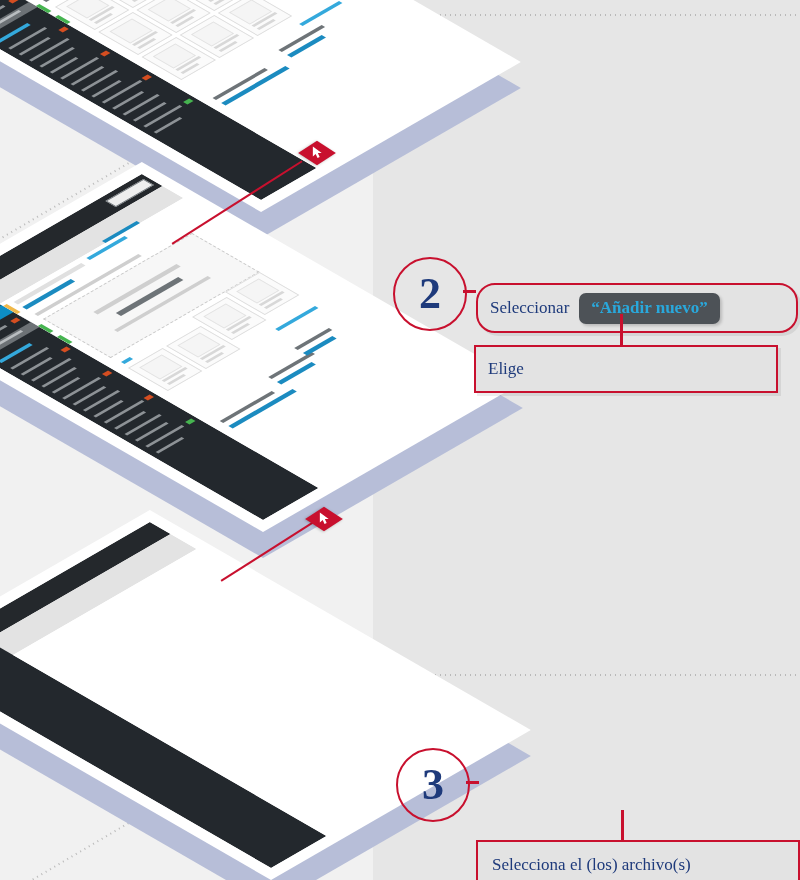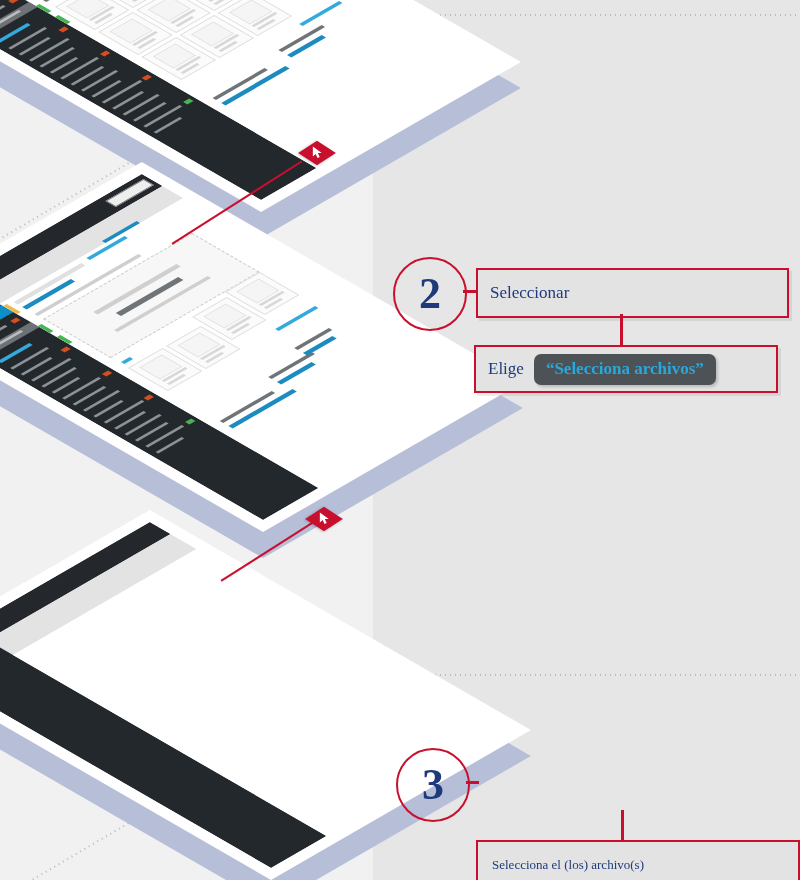--- a/index.html
+++ b/index.html
@@ -323,36 +323,36 @@
           </svg>
       </div>
     </div>
   </div>
 
   <div class="step-circle" style="left:393px;top:257px;width:70px;height:70px;font-size:44px;line-height:1;">
     <span>2</span>
   </div>
   <div class="connector" style="left:463px;top:290px;width:13px;height:3px;"></div>
 
-  <div class="callout" style="left:476px;top:268px;width:292px;height:46px;padding:0 5px 0 12px;">
+  <div class="callout" style="left:476px;top:283px;width:292px;height:46px;padding:0 14px 0 12px;border-radius:19px;">
     <span class="plain" style="font-size:17px;">Seleccionar</span>
+    <span class="chip" style="font-size:17px;padding:5px 12px 6px;margin-left:10px;">“Añadir nuevo”</span>
   </div>
 
   <div class="connector" style="left:620px;top:314px;width:3px;height:31px;"></div>
 
   <div class="callout" style="left:474px;top:345px;width:288px;height:44px;padding:0 0 0 12px;">
     <span class="plain" style="font-size:17px;">Elige</span>
-    <span class="chip" style="font-size:17px;padding:5px 12px 6px;margin-left:10px;">“Selecciona archivos”</span>
   </div>
 
   <div class="step-circle" style="left:396px;top:748px;width:70px;height:70px;font-size:44px;line-height:1;">
     <span>3</span>
   </div>
   <div class="connector" style="left:466px;top:781px;width:13px;height:3px;"></div>
 
 
   <div class="connector" style="left:621px;top:810px;width:3px;height:30px;"></div>
 
   <div class="callout" style="left:476px;top:840px;width:292px;height:46px;padding:0 14px;">
-    <span class="plain" style="font-size:13px;">Selecciona el (los) archivo(s)</span>
+    <span class="plain" style="font-size:17px;">Selecciona el (los) archivo(s)</span>
   </div>
 
 </div>
 
 </body></html>

